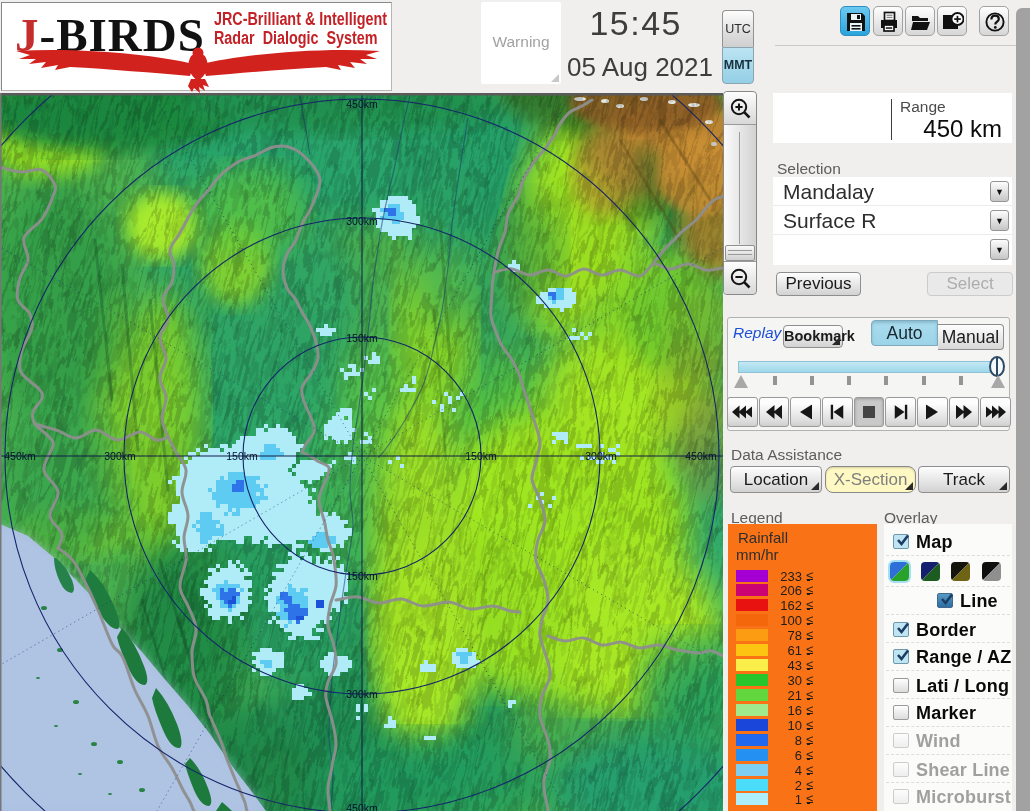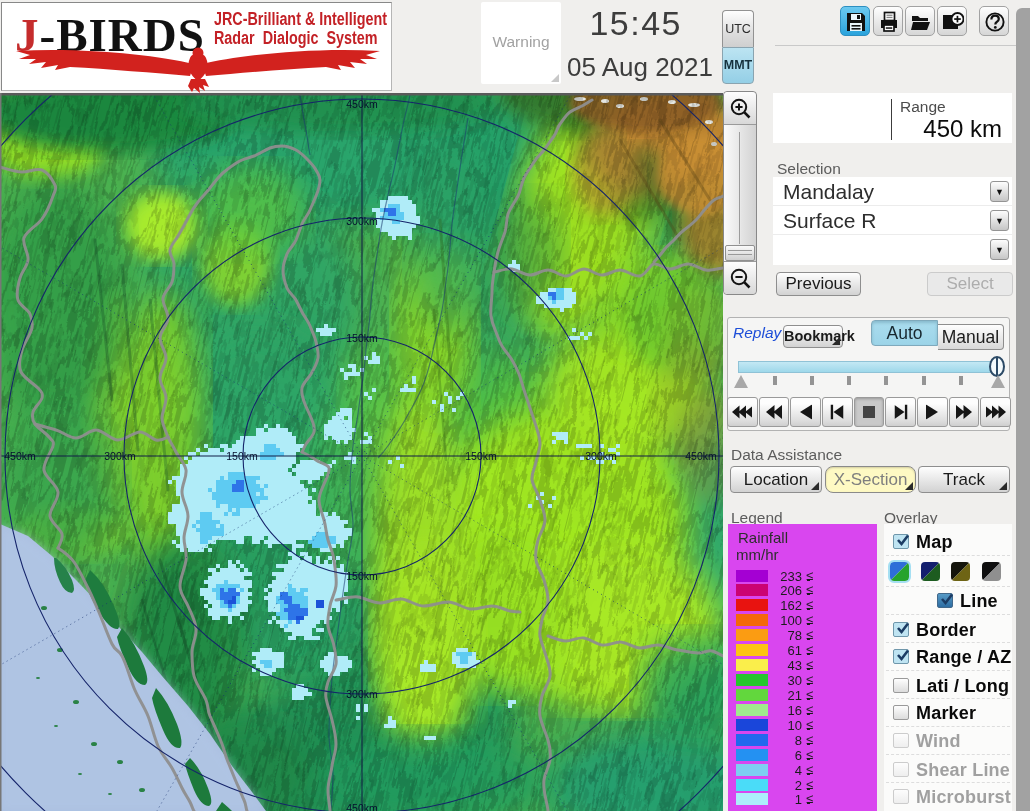--- a/index.html
+++ b/index.html
@@ -69,21 +69,21 @@
 #pbrow { position:absolute; left:727px; top:397px; width:284px; height:30px; display:flex; gap:1px; }
 .pbtn { flex:1; border:1px solid #9a9a9a; border-radius:3px; background:linear-gradient(#fdfdfd 20%,#dedede 80%,#cfcfcf); position:relative; }
 .pbtn.pressed { background:#c9c9c9; box-shadow:inset 0 1px 3px rgba(0,0,0,0.25); }
 .pbtn svg { position:absolute; left:50%; top:50%; transform:translate(-50%,-50%); }
 #dalbl { position:absolute; left:731px; top:446px; font-size:15.5px; color:#5c5c5c; }
 #locbtn { left:730px; top:466px; width:92px; height:27px; font-size:17px; line-height:25px; }
 #xsecbtn { position:absolute; left:825px; top:466px; width:91px; height:27px; border:1px solid #8a8a8a; border-radius:8px; background:#fef9c3; box-shadow:inset 0 1px 2px rgba(0,0,0,0.18); text-align:center; color:#7e7e7e; font-size:17px; line-height:25px; }
 #trackbtn { left:918px; top:466px; width:92px; height:27px; font-size:17px; line-height:25px; }
 #legendlbl { position:absolute; left:731px; top:509px; font-size:15.5px; color:#5c5c5c; }
 #overlaylbl { position:absolute; left:884px; top:509px; font-size:15.5px; color:#5c5c5c; }
-#legendbox { position:absolute; left:728px; top:524px; width:149px; height:287px; background:#d946ef; }
+#legendbox { position:absolute; left:728px; top:524px; width:149px; height:287px; background:#f97316; }
 #legendbox .t1 { position:absolute; left:10px; top:5px; font-size:15px; color:#2e2e2e; }
 #legendbox .t2 { position:absolute; left:8px; top:22px; font-size:15px; color:#2e2e2e; }
 .sw { position:absolute; left:8px; width:32px; height:12px; }
 .swlbl { position:absolute; left:20px; width:54px; text-align:right; font-size:13px; color:#1c1c1c; }
 .leq { position:absolute; left:78px; font-size:13px; color:#1c1c1c; }
 .leq:after { content:""; position:absolute; left:1px; right:3px; bottom:2px; height:1px; background:#1c1c1c; }
 #overlaycol { position:absolute; left:884px; top:524px; width:128px; height:287px; background:#fbfbfa; }
 .osep { position:absolute; left:886px; width:124px; height:0; border-top:1px dashed #ddd; }
 .cb { position:absolute; left:9px; top:0; width:16px; height:15px; border:1px solid #8a9aa4; border-radius:2px; }
 .cb.on { background:#bfe4f2; border-color:#6f97ab; }

